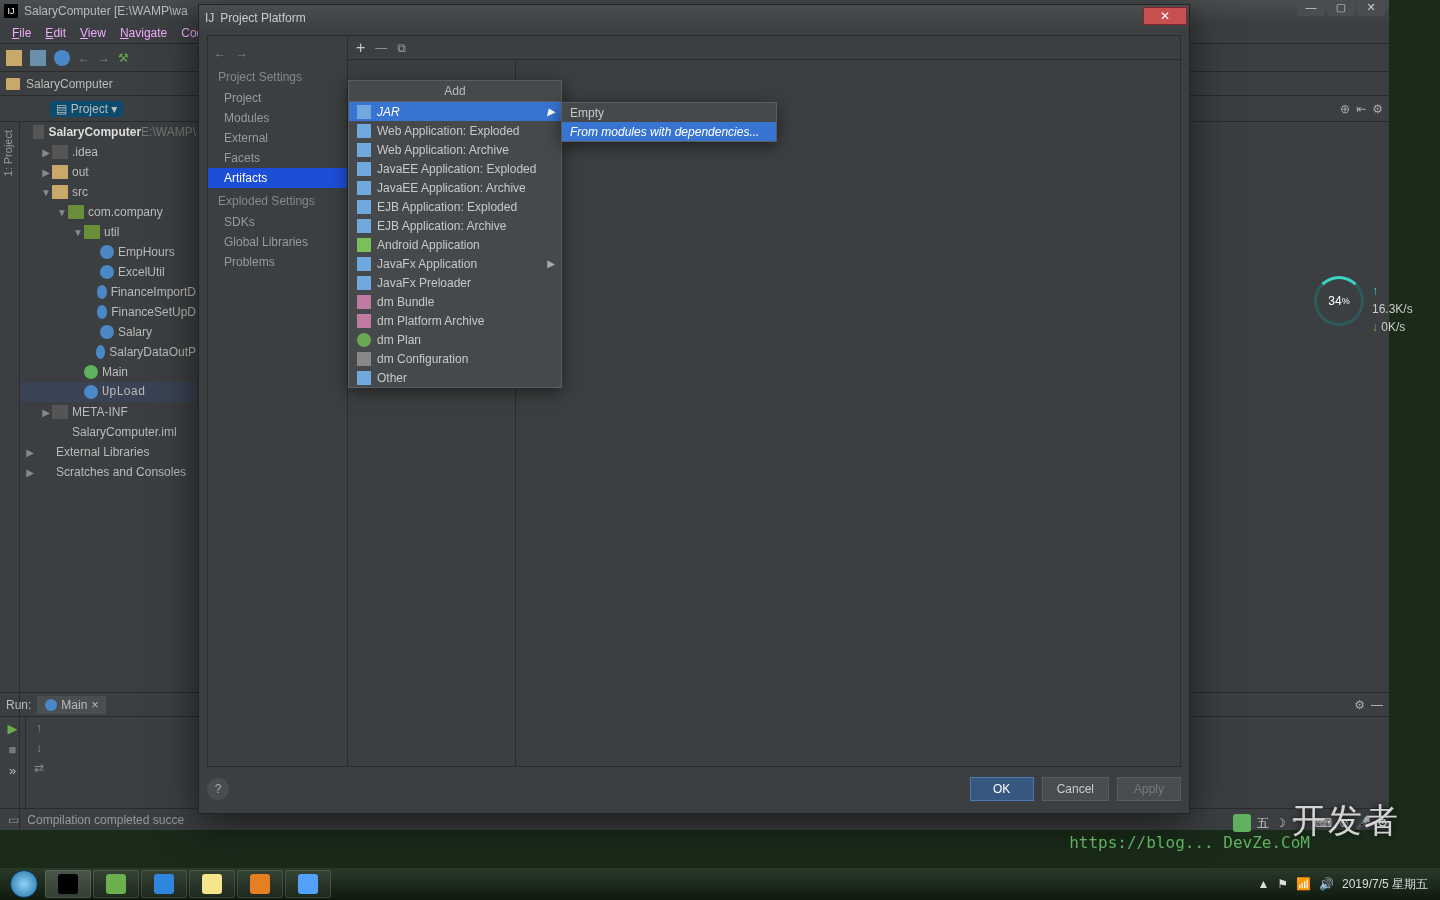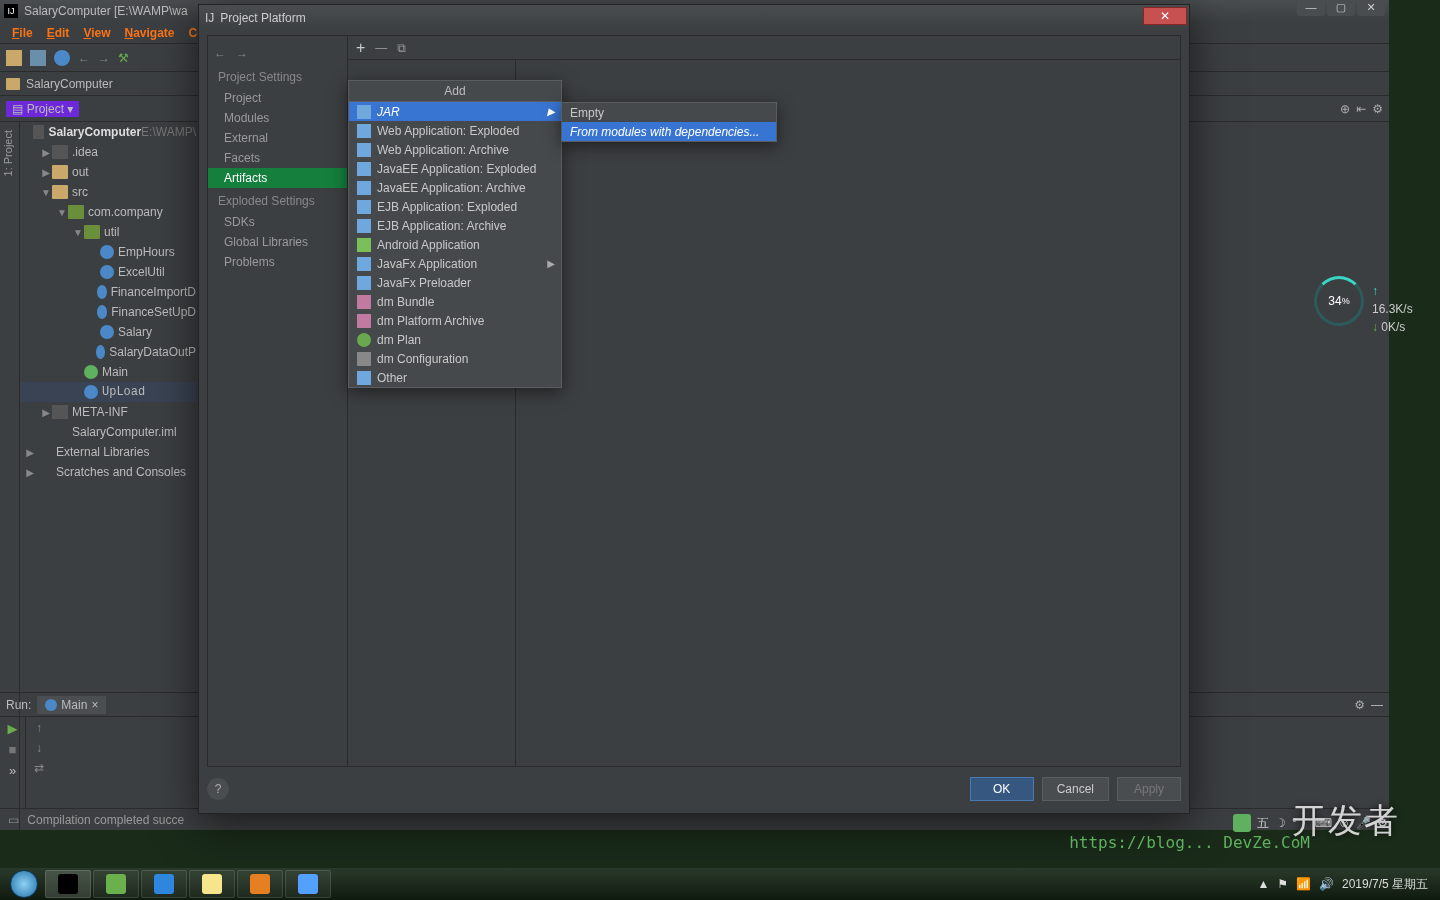--- a/index.html
+++ b/index.html
@@ -6,21 +6,21 @@
   body { background: #1a2b1a; width: 1440px; height: 900px; overflow: hidden; position: relative; color: #bbbbbb; }
   
   
   .ide { position: absolute; left: 0; top: 0; width: 1389px; height: 830px; background: #3c3f41; }
   .ide-titlebar { height: 22px; background: linear-gradient(#4a4d4f,#3c3f41); display: flex; align-items: center; padding: 0 4px; }
   .ide-titlebar .icon-ij { width: 14px; height: 14px; background: #000; display: inline-block; margin-right: 6px; color:#fff; text-align:center; line-height:14px; font-size:9px;}
   .ide-win-btns { position: absolute; right: 4px; top: -2px; display: flex; gap: 2px; }
   .win-btn { width: 28px; height: 18px; background: #4a4d4f; display: flex; align-items: center; justify-content: center; color: #ccc; font-size: 11px; border-radius: 0 0 3px 3px;}
   
   .menubar { height: 22px; display: flex; align-items: center; padding: 0 6px; gap: 2px; border-bottom: 1px solid #2b2b2b;}
-  .menubar span { padding: 2px 6px; color: #f97316; font-weight: bold; }
+  .menubar span { padding: 2px 6px; color: #f0abfc; }
   .menubar span u { text-decoration: underline; }
   
   .toolbar-top { height: 28px; border-bottom: 1px solid #2b2b2b; display:flex; align-items:center; padding:0 6px; gap:8px;}
   .tb-icon { width:16px; height:16px; display:inline-block; }
   .breadcrumb { height: 24px; border-bottom: 1px solid #2b2b2b; display:flex; align-items:center; padding:0 6px; }
   .folder-ic { width:14px; height:12px; background:#c9a86a; display:inline-block; margin-right:6px; border-radius:1px;}
   
   .proj-header { height: 26px; border-bottom: 1px solid #2b2b2b; display:flex; align-items:center; padding:0 6px; gap:6px;}
   .proj-header .spacer{flex:1;}
   .gear { color:#aaa; }
@@ -54,21 +54,21 @@
   .dialog { position:absolute; left:198px; top:4px; width:992px; height:810px; background:#3c3f41; border:1px solid #232323; box-shadow:0 10px 40px rgba(0,0,0,.6);}
   .dlg-title { height:26px; background:linear-gradient(#4a4d4f,#3c3f41); display:flex; align-items:center; padding:0 6px; color:#ccc;}
   .dlg-title .icon-ij{margin-right:6px;}
   .dlg-close { position:absolute; right:2px; top:2px; width:44px; height:18px; background:#c75050; color:#fff; text-align:center; line-height:16px; border:1px solid #8a2525;}
   
   .dlg-body { position:absolute; left:8px; top:30px; right:8px; bottom:46px; border:1px solid #2b2b2b; background:#3c3f41;}
   .dlg-nav { position:absolute; left:0; top:0; width:140px; bottom:0; border-right:1px solid #2b2b2b; padding:6px 0;}
   .dlg-nav .nav-btns{padding:4px 6px; display:flex; gap:10px; color:#888;}
   .nav-head { color:#888; padding:6px 10px 4px; font-size:12px;}
   .nav-item { padding:3px 16px; color:#9a9a9a;}
-  .nav-item.sel { background:#15803d; color:#fff;}
+  .nav-item.sel { background:#1d4ed8; color:#fff;}
   
   .dlg-right { position:absolute; left:140px; top:0; right:0; bottom:0;}
   .dlg-tool { height:24px; border-bottom:1px solid #2b2b2b; display:flex; align-items:center; padding:0 8px; gap:10px; color:#999;}
   .plus{color:#ccc; font-size:16px;}
   .dlg-empty { position:absolute; left:0; top:24px; width:168px; bottom:0; border-right:1px solid #2b2b2b;}
   
   
   .popup { position:absolute; background:#46494b; border:1px solid #5a5d5f; box-shadow:0 4px 16px rgba(0,0,0,.5);margin-top:24px;}
   .popup-title { text-align:center; padding:3px 0; color:#bbb; border-bottom:1px solid #5a5d5f;}
   .pop-row { display:flex; align-items:center; height:19px; padding:0 8px; gap:6px; color:#c8c8c8; position:relative;}
@@ -138,21 +138,21 @@
     <span class="tb-icon" style="background:#4a88c7; border-radius:50%;"></span>
     <span style="color:#888;">←</span>
     <span style="color:#888;">→</span>
     <span style="color:#6aab4a;">⚒</span>
   </div>
   <div class="breadcrumb">
     <span class="folder-ic"></span>
     <span>SalaryComputer</span>
   </div>
   <div class="proj-header">
-    <span style="background:#6d28d9;padding:1px 6px;">▤ <span>Project</span> ▾</span>
+    <span style="background:#0c4a6e;padding:1px 6px;margin-left:44px;">▤ <span>Project</span> ▾</span>
     <span class="spacer"></span>
     <span class="gear">⊕</span>
     <span class="gear">⇤</span>
     <span class="gear">⚙</span>
   </div>
 
   <div class="sidebar-left">
     <span class="vlabel">1: Project</span>
   </div>
 

